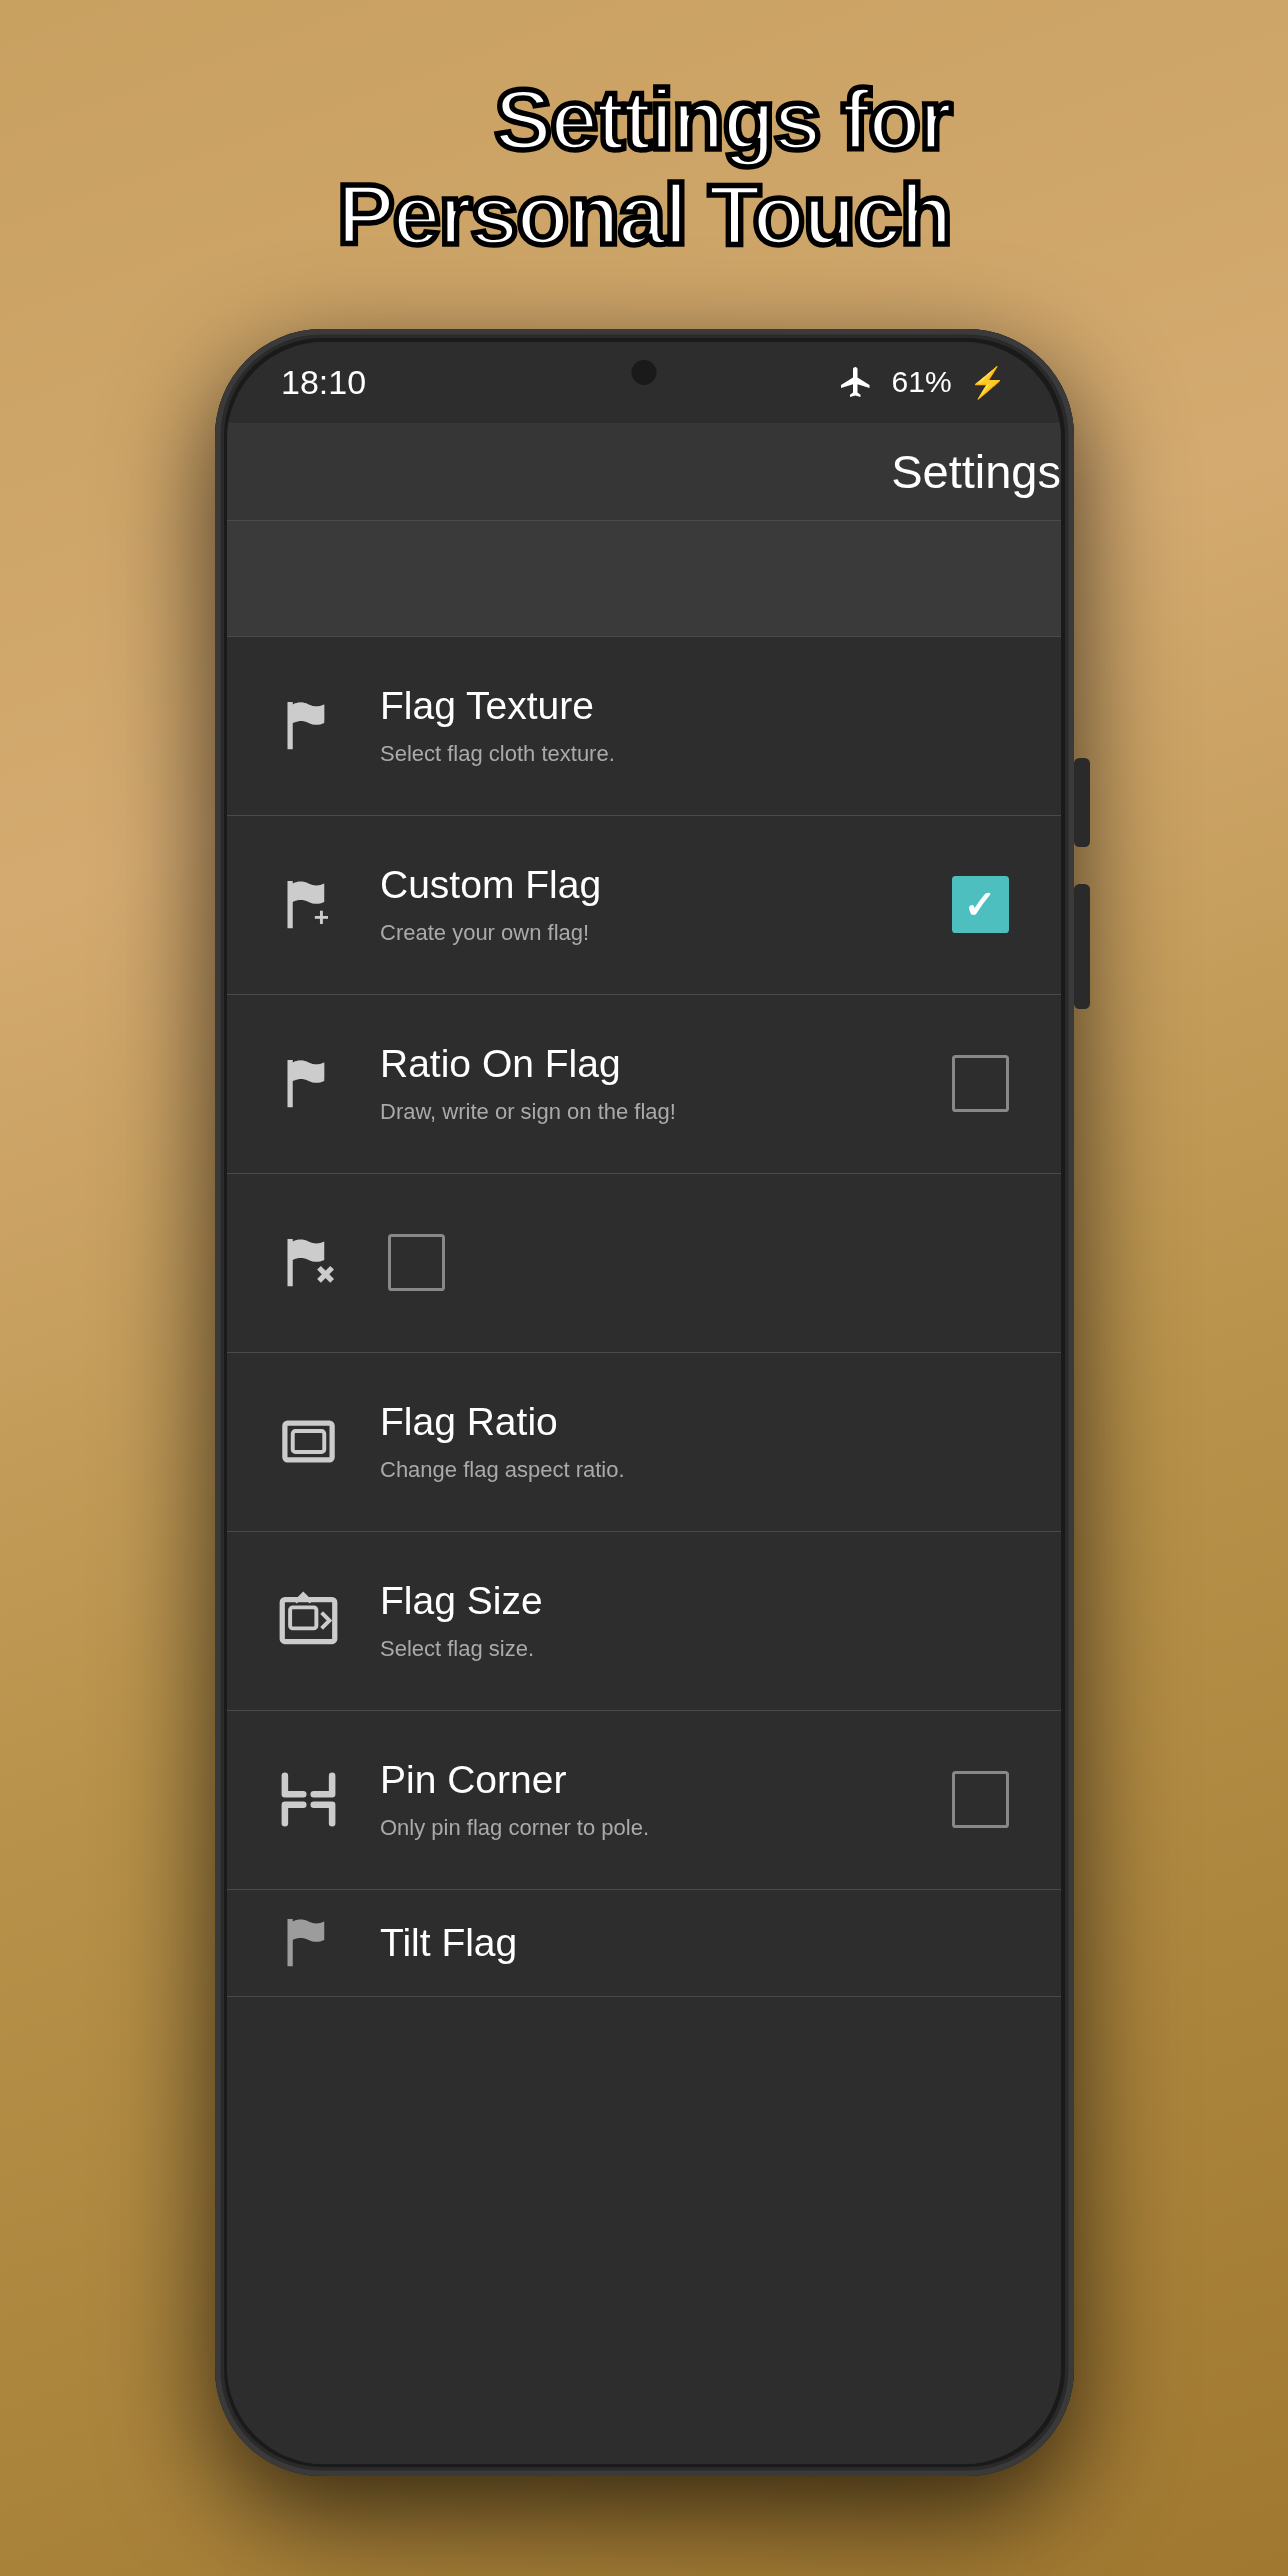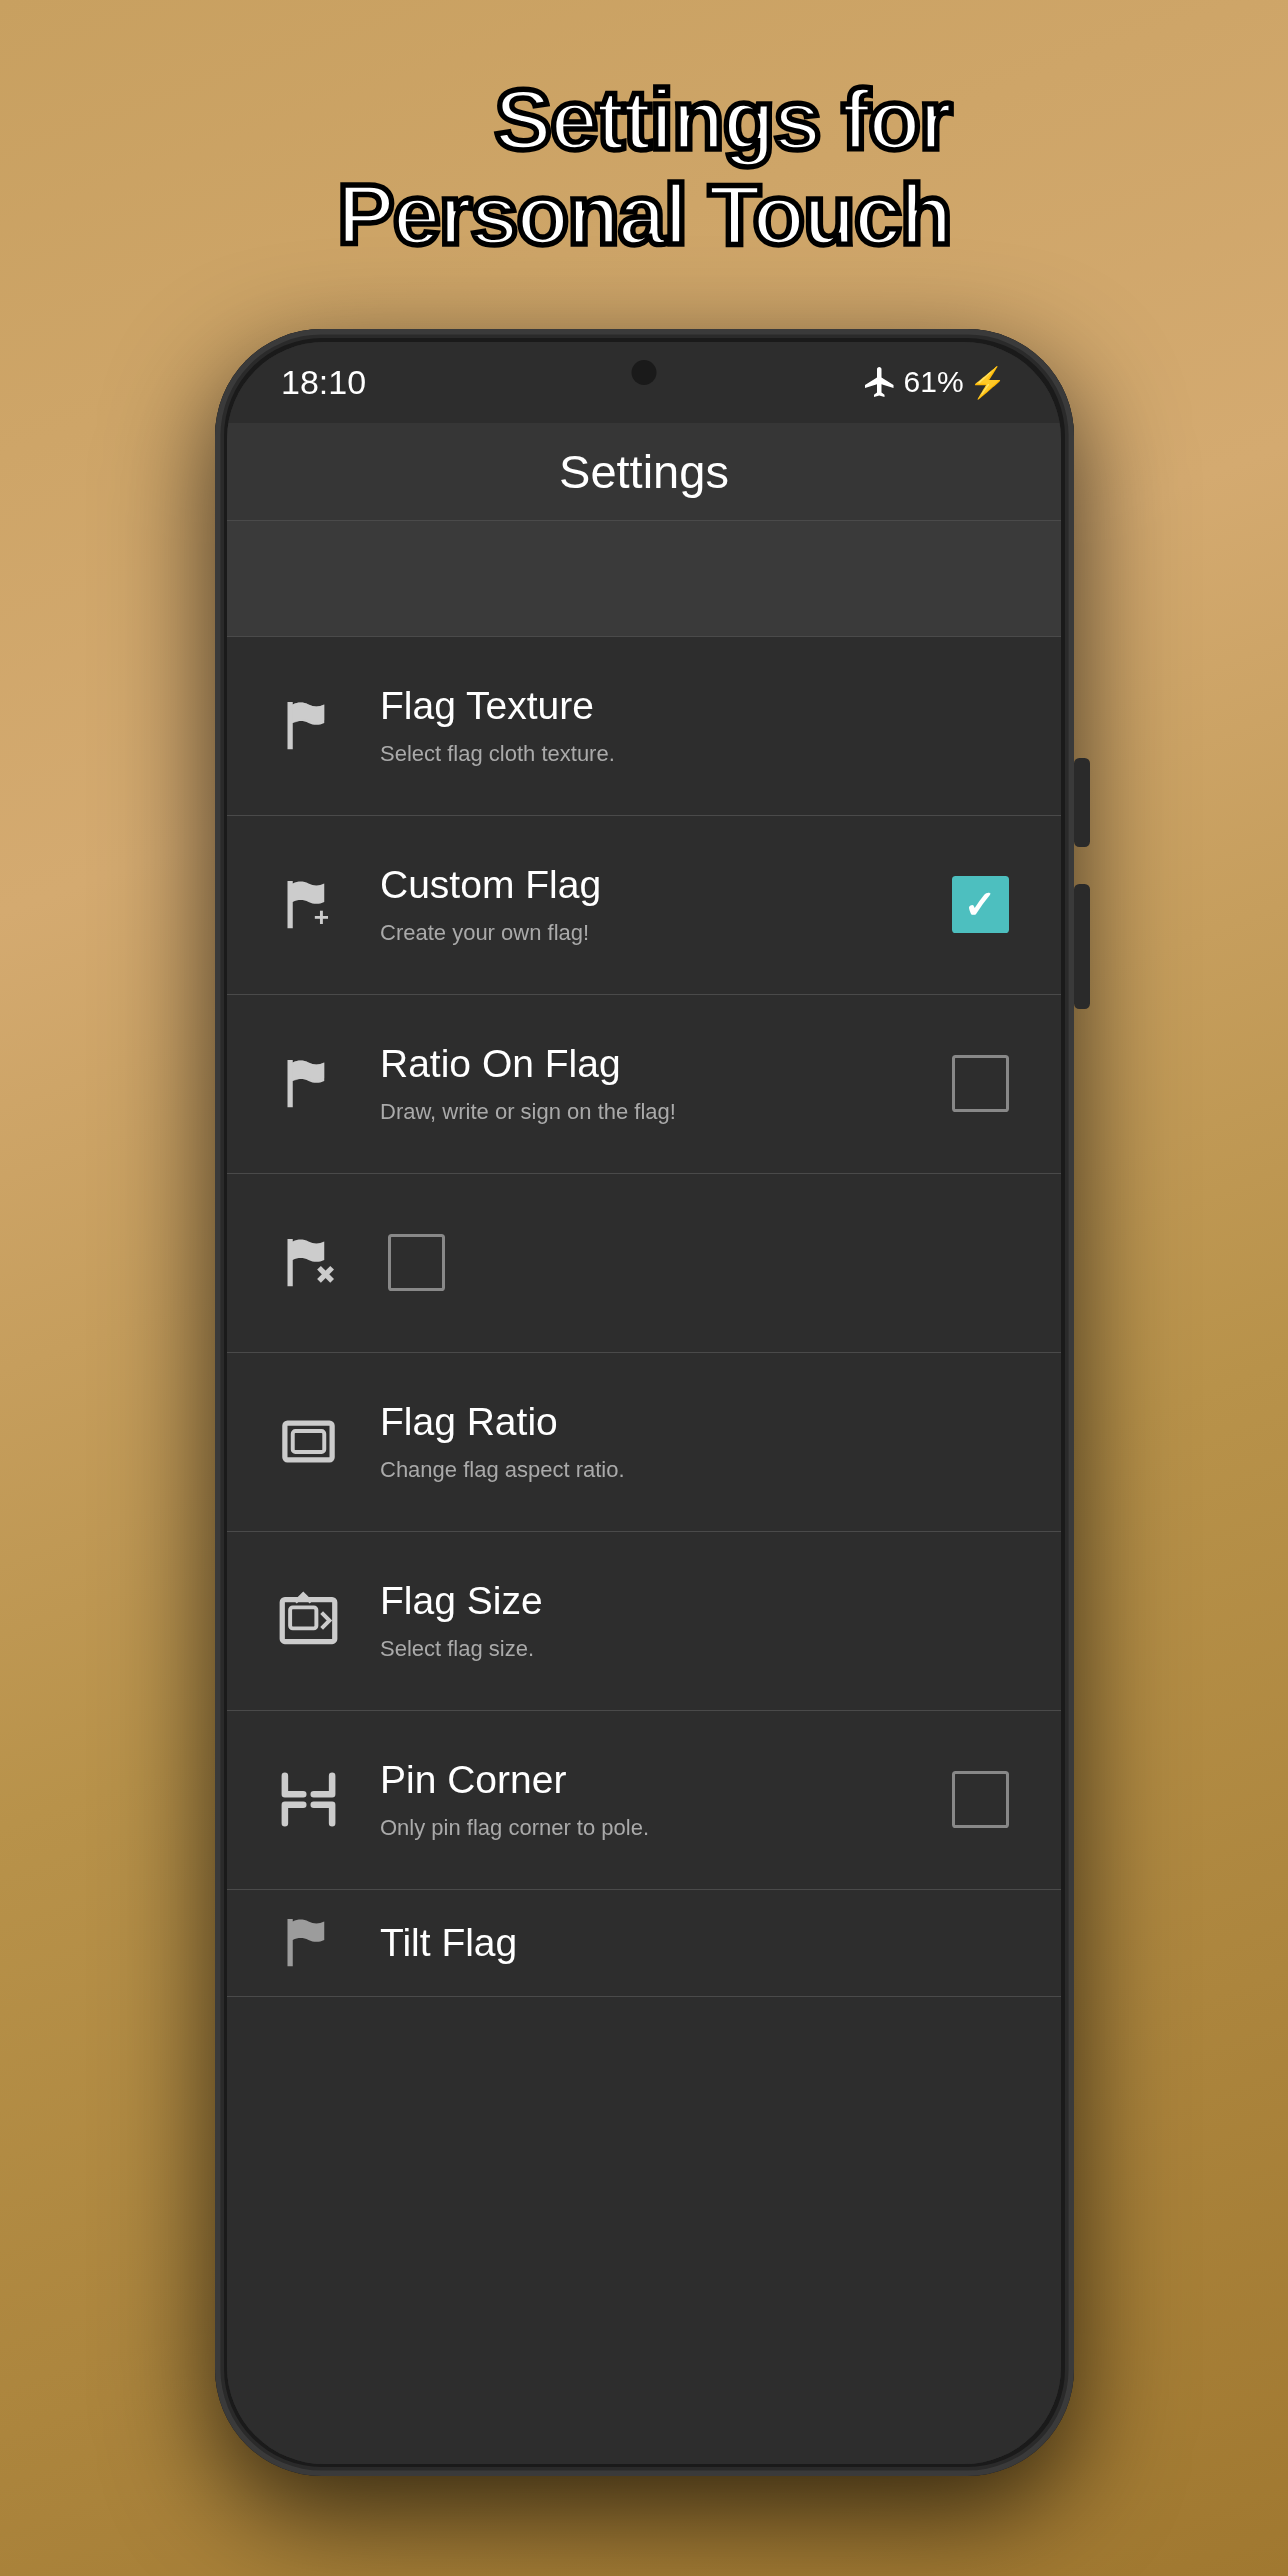--- a/index.html
+++ b/index.html
@@ -106,36 +106,36 @@
       border-radius: 50%;
       position: absolute;
       left: 50%;
       transform: translateX(-50%);
       top: 18px;
     }
 
     .status-icons {
       display: flex;
       align-items: center;
-      gap: 6px;
+      gap: 18px;
     }
 
     .status-icons span {
       font-size: 30px;
       color: #ffffff;
       font-family: Arial, sans-serif;
     }
 
     
     .app-header {
       background: #363636;
       height: 98px;
       display: flex;
       align-items: center;
-      justify-content: center;
+      justify-content: flex-end;
       border-bottom: 1.8px solid #4a4a4a;
       flex-shrink: 0;
     }
 
     .app-header-title {
       font-family: Arial, sans-serif;
       font-size: 47px;
       color: #ffffff;
       font-weight: 400;
     }

